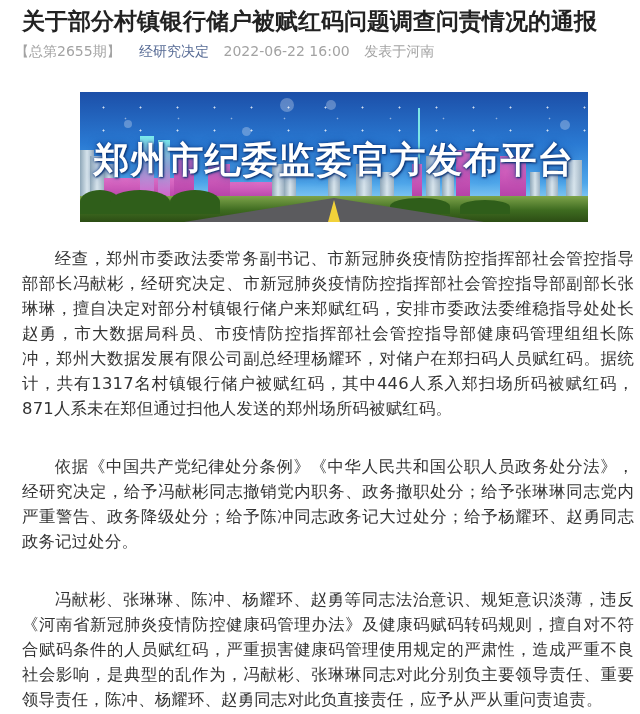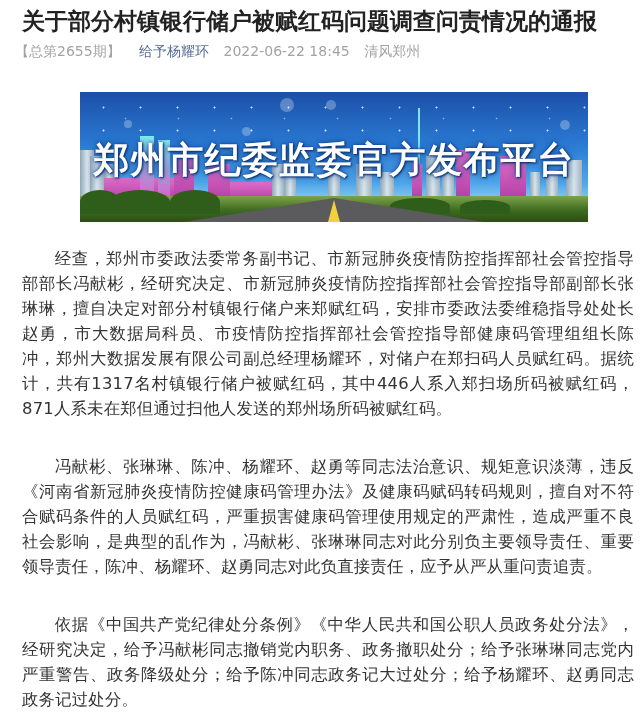--- a/index.html
+++ b/index.html
@@ -150,23 +150,23 @@
   </style>
 </head>
 <body>
 
 <div class="article">
 
   <h1 class="title">关于部分村镇银行储户被赋红码问题调查问责情况的通报</h1>
 
   <div class="meta">
     <span class="issue">【总第2655期】</span>
-    <span class="source">给予杨耀环</span>
-    <span class="date">2022-06-22 18:45</span>
-    <span class="location">清风郑州</span>
+    <span class="source">经研究决定</span>
+    <span class="date">2022-06-22 16:00</span>
+    <span class="location">发表于河南</span>
   </div>
 
   <div class="banner">
     <div class="stars"></div>
     <div class="bokeh" style="left:200px;top:6px;width:14px;height:14px;"></div>
     <div class="bokeh" style="left:246px;top:8px;width:10px;height:10px;"></div>
     <div class="bokeh" style="left:44px;top:28px;width:8px;height:8px;"></div>
     <div class="bokeh" style="left:162px;top:35px;width:9px;height:9px;"></div>
     <div class="bokeh" style="left:480px;top:28px;width:10px;height:10px;"></div>
 
@@ -203,17 +203,17 @@
     <div class="trees" style="left:310px;width:60px;height:16px;"></div>
     <div class="trees" style="left:380px;width:50px;height:14px;"></div>
     <div class="road"></div>
     <div class="roadline"></div>
 
     <div class="banner-text">郑州市纪委监委官方发布平台</div>
   </div>
 
   <div class="body-text">
     <p>经查，郑州市委政法委常务副书记、市新冠肺炎疫情防控指挥部社会管控指导部部长冯献彬，经研究决定、市新冠肺炎疫情防控指挥部社会管控指导部副部长张琳琳，擅自决定对部分村镇银行储户来郑赋红码，安排市委政法委维稳指导处处长赵勇，市大数据局科员、市疫情防控指挥部社会管控指导部健康码管理组组长陈冲，郑州大数据发展有限公司副总经理杨耀环，对储户在郑扫码人员赋红码。据统计，共有1317名村镇银行储户被赋红码，其中446人系入郑扫场所码被赋红码，871人系未在郑但通过扫他人发送的郑州场所码被赋红码。</p>
+    <p>依据《中国共产党纪律处分条例》《中华人民共和国公职人员政务处分法》，经研究决定，给予冯献彬同志撤销党内职务、政务撤职处分；给予张琳琳同志党内严重警告、政务降级处分；给予陈冲同志政务记大过处分；给予杨耀环、赵勇同志政务记过处分。</p>
     <p>冯献彬、张琳琳、陈冲、杨耀环、赵勇等同志法治意识、规矩意识淡薄，违反《河南省新冠肺炎疫情防控健康码管理办法》及健康码赋码转码规则，擅自对不符合赋码条件的人员赋红码，严重损害健康码管理使用规定的严肃性，造成严重不良社会影响，是典型的乱作为，冯献彬、张琳琳同志对此分别负主要领导责任、重要领导责任，陈冲、杨耀环、赵勇同志对此负直接责任，应予从严从重问责追责。</p>
-    <p>依据《中国共产党纪律处分条例》《中华人民共和国公职人员政务处分法》，经研究决定，给予冯献彬同志撤销党内职务、政务撤职处分；给予张琳琳同志党内严重警告、政务降级处分；给予陈冲同志政务记大过处分；给予杨耀环、赵勇同志政务记过处分。</p>
   </div>
 
 </div>
 
 </body></html>

